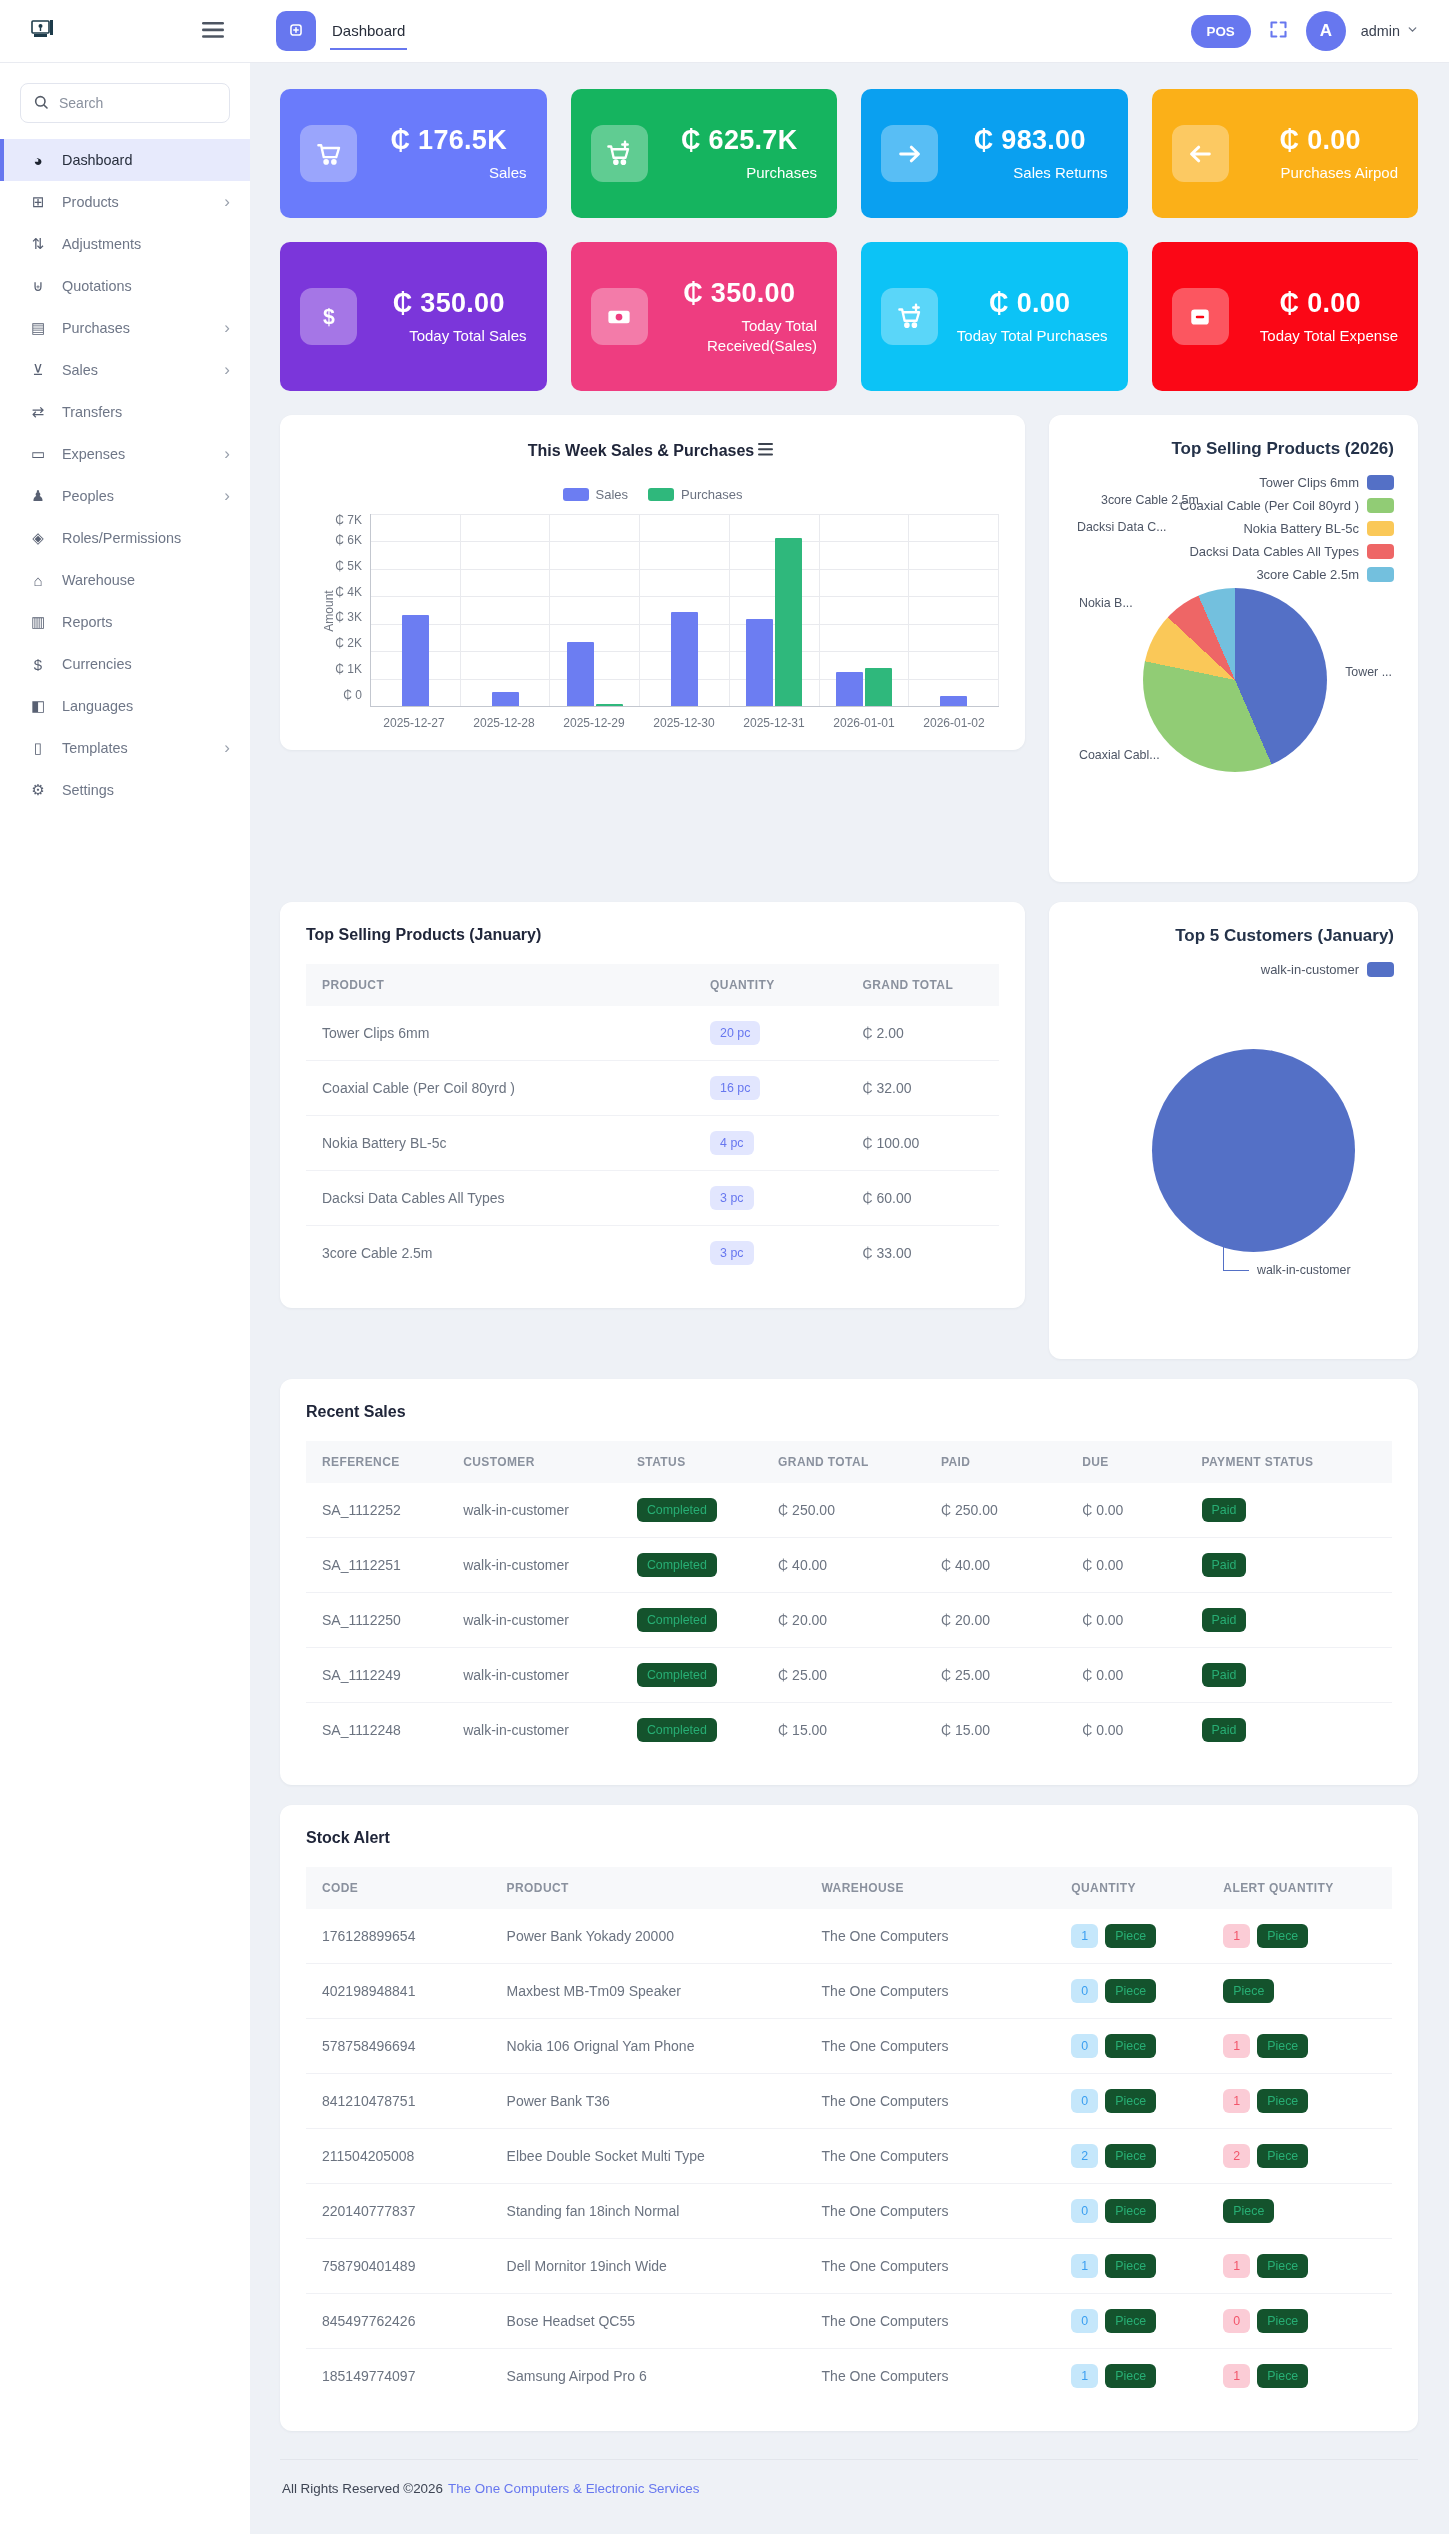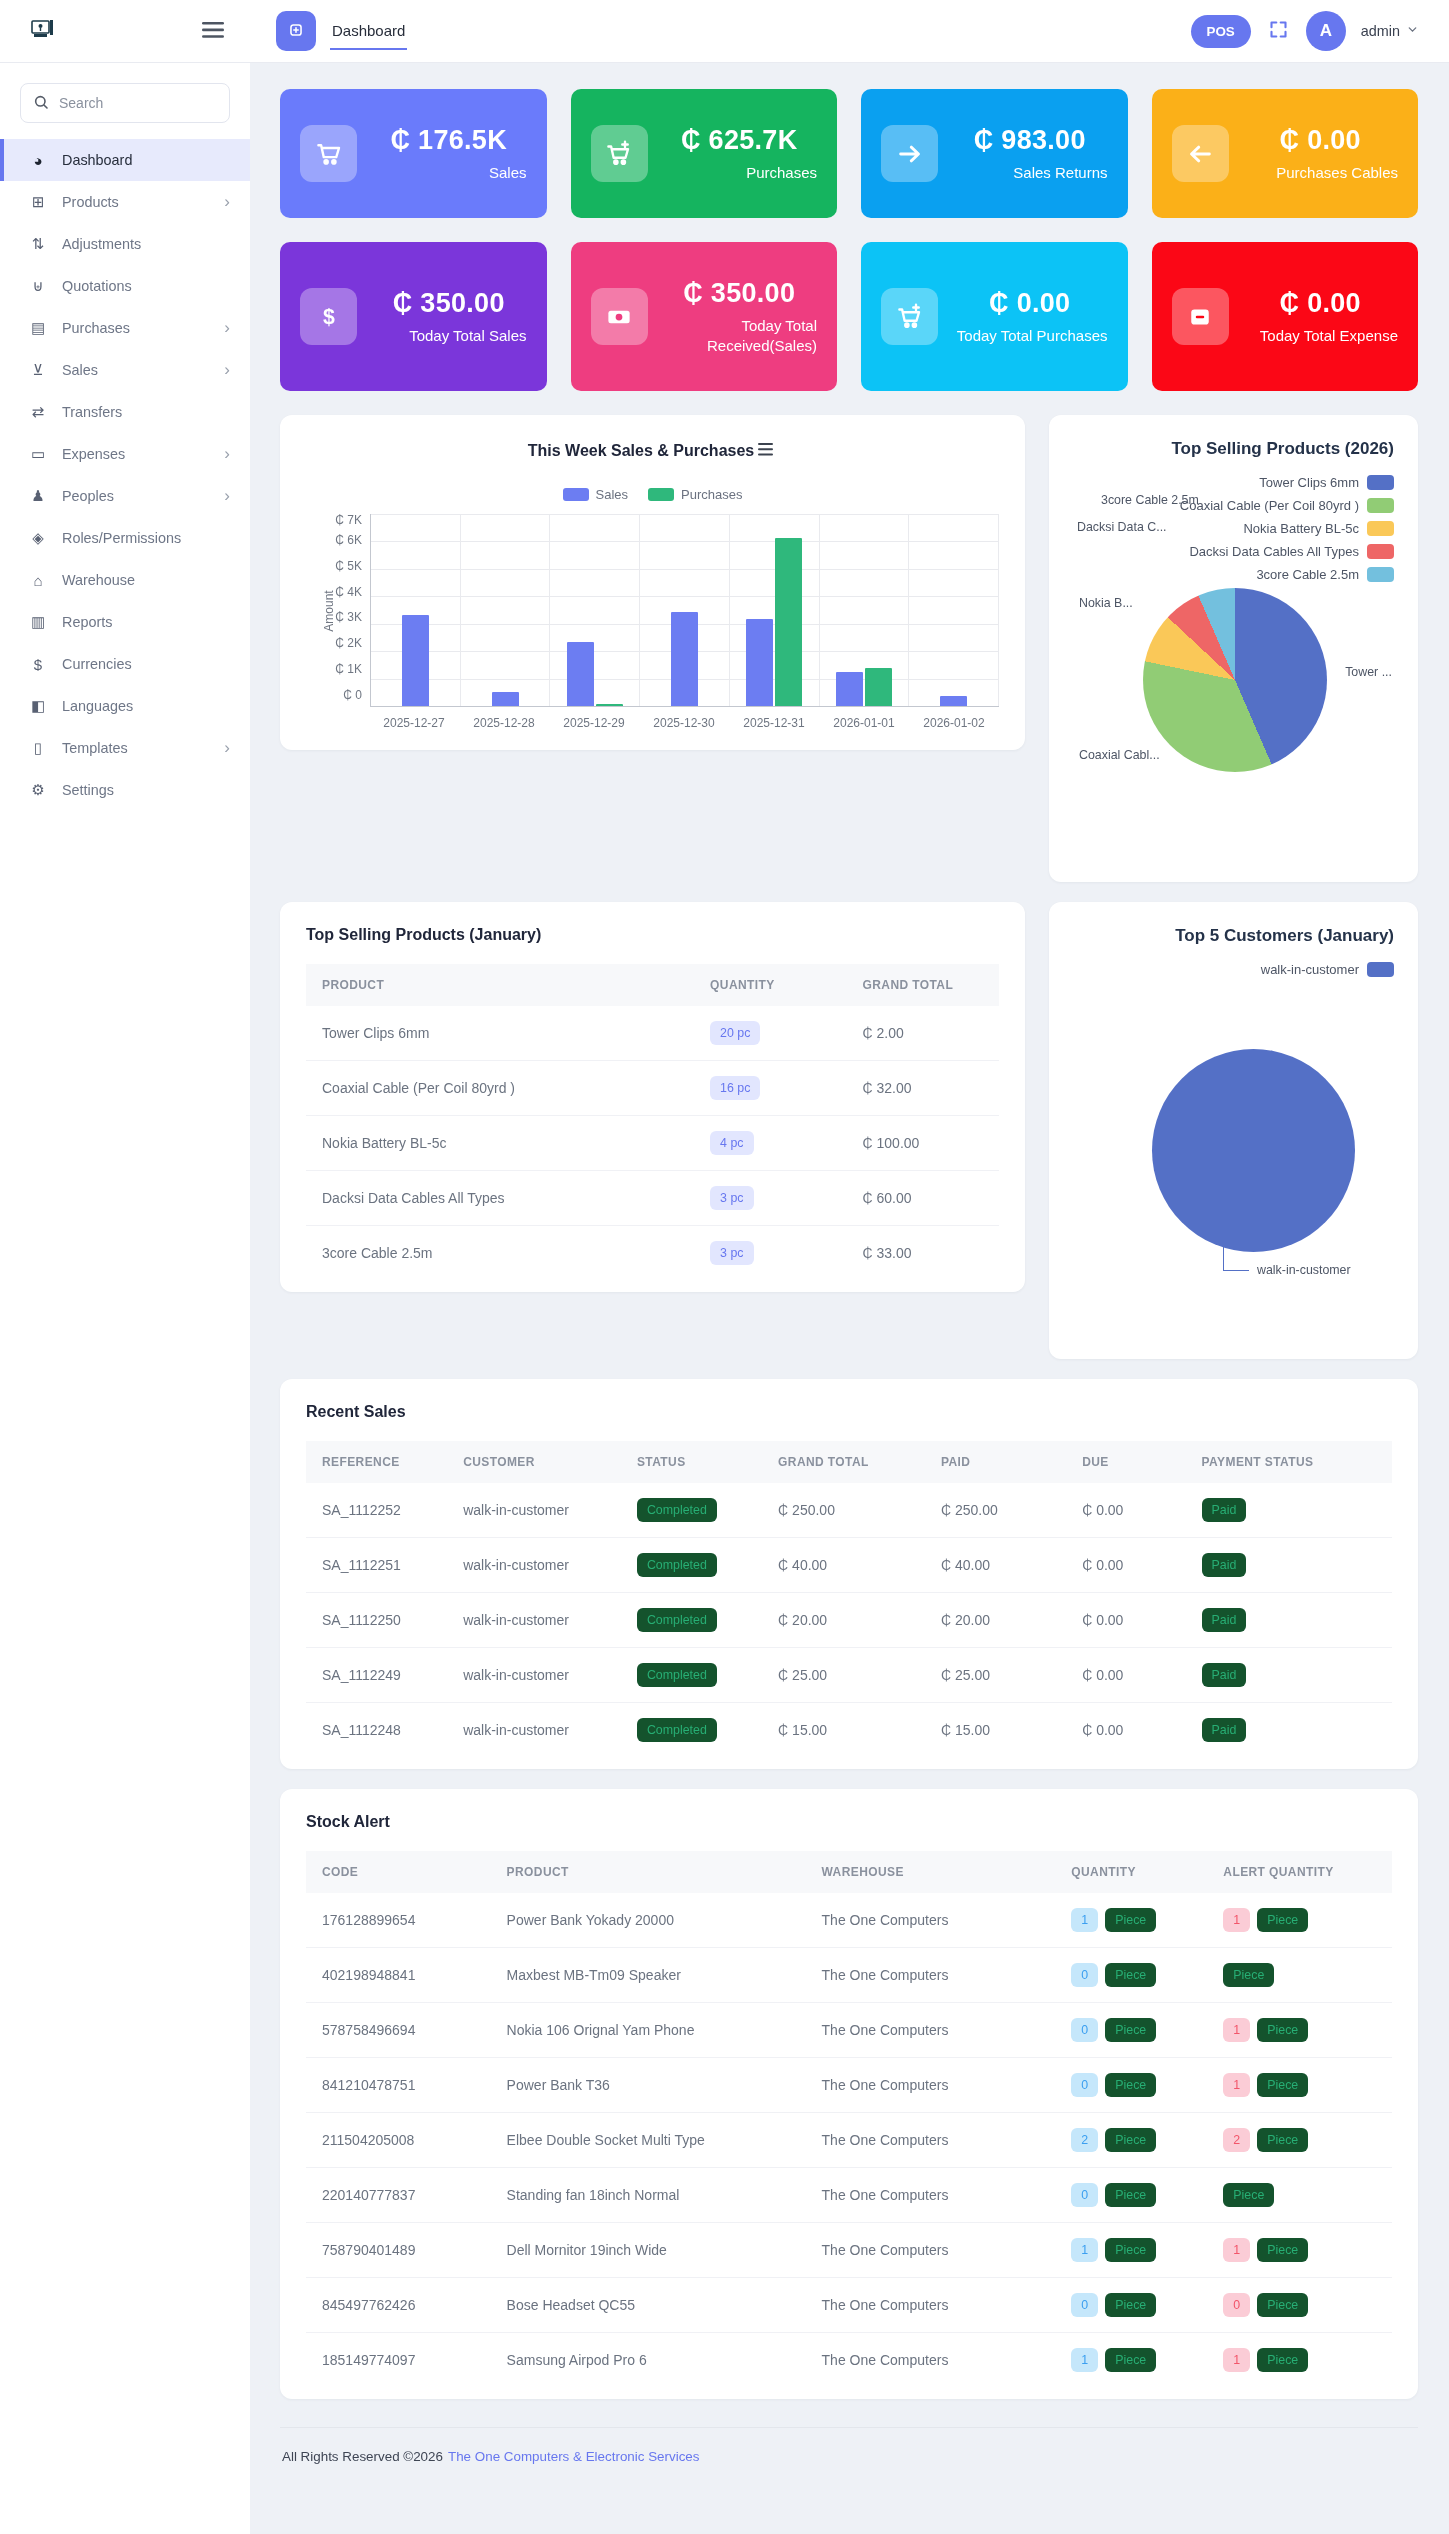--- a/index.html
+++ b/index.html
@@ -87,21 +87,21 @@
   .co0 { top:198px; right:2px; }
   .co1 { top:281px; left:6px; }
   .co2 { top:129px; left:6px; }
   .co3 { top:53px; left:4px; }
   .co4 { top:26px; left:28px; }
   .pie2-connector { position:absolute; left:150px; top:293px; width:26px; height:24px; border-left:1.5px solid #5470c6; border-bottom:1.5px solid #5470c6; }
   .co-walk { top:309px; left:184px; }
 
   
   .tables-row { display:grid; grid-template-columns:1fr 369px; gap:24px; align-items:start; margin-bottom:20px; }
-  .table-card { padding:24px 26px 12px; margin-bottom:20px; }
+  .table-card { padding:24px 26px 28px; margin-bottom:20px; }
   .table-card h3 { margin-bottom:20px; }
   table { width:100%; border-collapse:collapse; }
   thead th { background:#f7f8fa; text-transform:uppercase; font-size:12px; letter-spacing:0.4px; color:#8a919e; font-weight:bold; text-align:left; padding:14px 16px; }
   tbody td { padding:15px 16px; font-size:14px; color:#6b7380; border-bottom:1px solid #f0f1f5; height:53px; }
   tbody tr:last-child td { border-bottom:none; }
   .tbl-jan th:nth-child(1){width:56%} .tbl-jan th:nth-child(2){width:22%} .tbl-jan th:nth-child(3){width:22%}
   .tbl-recent th:nth-child(1){width:13%} .tbl-recent th:nth-child(2){width:16%} .tbl-recent th:nth-child(3){width:13%}
   .tbl-recent th:nth-child(4){width:15%} .tbl-recent th:nth-child(5){width:13%} .tbl-recent th:nth-child(6){width:11%}
   .tbl-stock th:nth-child(1){width:17%} .tbl-stock th:nth-child(2){width:29%} .tbl-stock th:nth-child(3){width:23%}
   .tbl-stock th:nth-child(4){width:14%} .tbl-stock th:nth-child(5){width:17%}
@@ -317,21 +317,21 @@
        </div>
      </div>
           <div class="stat-card" style="background:#fbb018;--cc:#fbb018">
        <span class="tile">
               <svg width="30" height="30" viewBox="0 0 24 24" fill="none" stroke="#fff" stroke-width="2.3" stroke-linecap="round" stroke-linejoin="round">
                 <path d="M19.5 12h-14M11 6.5L5.2 12 11 17.5"></path>
               </svg>
             </span>
        <div class="stat-text">
          <div class="stat-value">₵ 0.00</div>
-         <div class="stat-label">Purchases Cables</div>
+         <div class="stat-label">Purchases Airpod</div>
        </div>
      </div>
         </div>
       <div class="cards-grid row2" id="stat-row-2">
           <div class="stat-card" style="background:#7b36da;--cc:#7b36da">
        <span class="tile">
               <svg width="30" height="30" viewBox="0 0 24 24">
                 <text x="12" y="17.5" text-anchor="middle" font-size="17" font-weight="bold" fill="#fff" font-family="Liberation Sans,sans-serif">$</text>
               </svg>
             </span>

